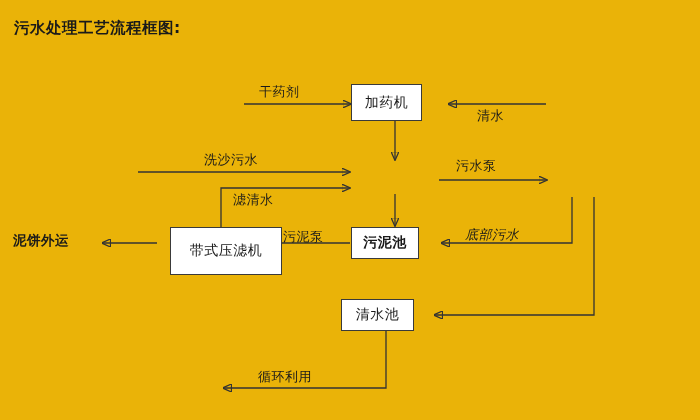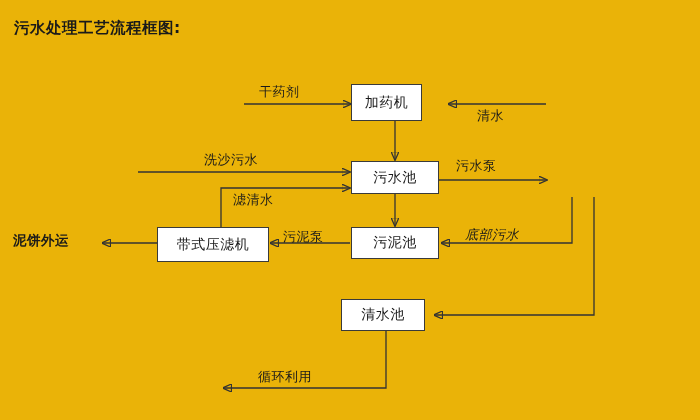--- a/index.html
+++ b/index.html
@@ -109,28 +109,27 @@
 
     <line x1="157" y1="243" x2="102" y2="243" marker-end="url(#ah-l)"></line>
 
     <polyline points="594,197 594,315 434,315" marker-end="url(#ah-l)"></polyline>
 
     <polyline points="386,331 386,388 223,388" marker-end="url(#ah-l)"></polyline>
   </svg>
 
   <div class="node" style="left:351px; top:84px; width:71px; height:37px;font-family:Liberation Serif, serif;">加药机</div>
 
-  <div class="node" style="left:351px; top:161px; width:88px; height:33px;">污水池</div>
 
 
-  <div class="node" style="left:351px; top:227px; width:88px; height:32px;">污泥池</div>
+  <div class="node" style="left:351px; top:227px; width:68px; height:32px;font-weight:bold;">污泥池</div>
 
-  <div class="node" style="left:157px; top:227px; width:112px; height:35px;">带式压滤机</div>
+  <div class="node" style="left:170px; top:227px; width:112px; height:48px;">带式压滤机</div>
 
-  <div class="node" style="left:341px; top:299px; width:84px; height:32px;text-align:right;">清水池</div>
+  <div class="node" style="left:341px; top:299px; width:73px; height:32px;text-align:right;">清水池</div>
 
   <div class="edge-label" style="left:259px; top:83px;">干药剂</div>
 
   <div class="edge-label" style="left:477px; top:83px;margin-top:24px;">清水</div>
 
   <div class="edge-label" style="left:188px; top:151px;margin-left:16px;">洗沙污水</div>
 
   <div class="edge-label" style="left:233px; top:191px;font-family:Liberation Serif, serif;">滤清水</div>
 
   <div class="edge-label" style="left:456px; top:157px;">污水泵</div>

